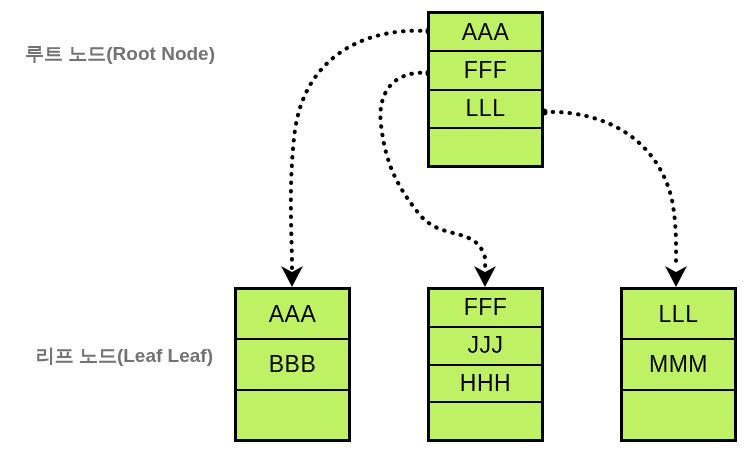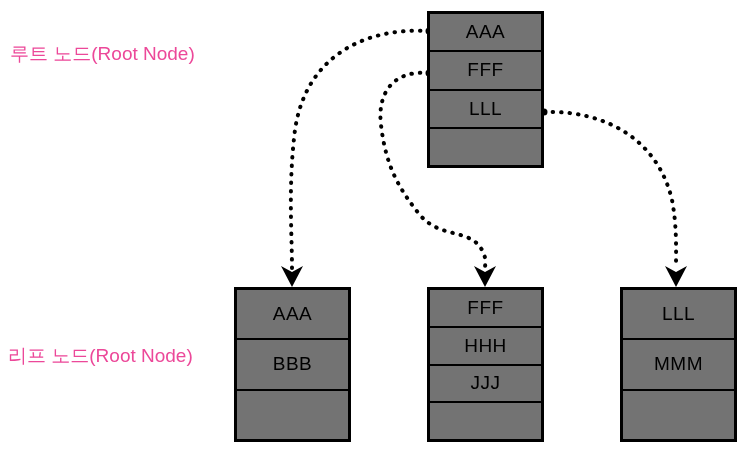--- a/index.html
+++ b/index.html
@@ -25,35 +25,35 @@
     display: flex;
     flex-direction: column;
   }
   .node-cell {
     box-sizing: border-box;
     flex: 1 1 0;
     border-bottom: 2px solid #000000;
     display: flex;
     align-items: center;
     justify-content: center;
-    font-size: 19px;
+    font-size: 23px;
     letter-spacing: 0.5px;
     color: #000000;
-    background: #737373;
+    background: #bef264;
   }
   .node-cell:last-child {
     border-bottom: none;
   }
   .side-label {
     position: absolute;
-    text-align: left;
+    text-align: right;
     font-size: 19px;
-    font-weight: normal;
+    font-weight: bold;
     line-height: 27px;
-    color: #ec4899;
+    color: #737373;
     white-space: nowrap;
   }
   .side-label .lbl-line {
     display: block;
   }
   #edges {
     position: absolute;
     left: 0;
     top: 0;
     width: 747px;
@@ -99,40 +99,40 @@
       <path class="edge-path" d="M 544 112 C 606 110 658 140 672 200 C 677 226 676 250 676 268"></path>
       <path class="edge-head" d="M 676 287 L 665 266 L 676 272 L 687 266 Z"></path>
     </g>
   </svg>
 
   <div class="side-label" style="left:10px; top:40px; width:205px;">
     <span class="lbl-line">루트 노드(Root Node)</span>
   </div>
 
   <div class="side-label" style="left:8px; top:342px; width:205px;">
-    <span class="lbl-line">리프 노드(Root Node)</span>
+    <span class="lbl-line">리프 노드(Leaf Leaf)</span>
   </div>
 
   <div class="node-box" style="left:427px; top:11px; width:117px; height:157px;">
     <div class="node-cell">AAA</div>
     <div class="node-cell">FFF</div>
     <div class="node-cell">LLL</div>
     <div class="node-cell"></div>
   </div>
 
   <div class="node-box" style="left:234px; top:287px; width:117px; height:155px;">
     <div class="node-cell">AAA</div>
     <div class="node-cell">BBB</div>
     <div class="node-cell"></div>
   </div>
 
   <div class="node-box" style="left:427px; top:287px; width:117px; height:155px;">
     <div class="node-cell">FFF</div>
+    <div class="node-cell">JJJ</div>
     <div class="node-cell">HHH</div>
-    <div class="node-cell">JJJ</div>
     <div class="node-cell"></div>
   </div>
 
   <div class="node-box" style="left:620px; top:287px; width:117px; height:155px;">
     <div class="node-cell">LLL</div>
     <div class="node-cell">MMM</div>
     <div class="node-cell"></div>
   </div>
 
 </div>

